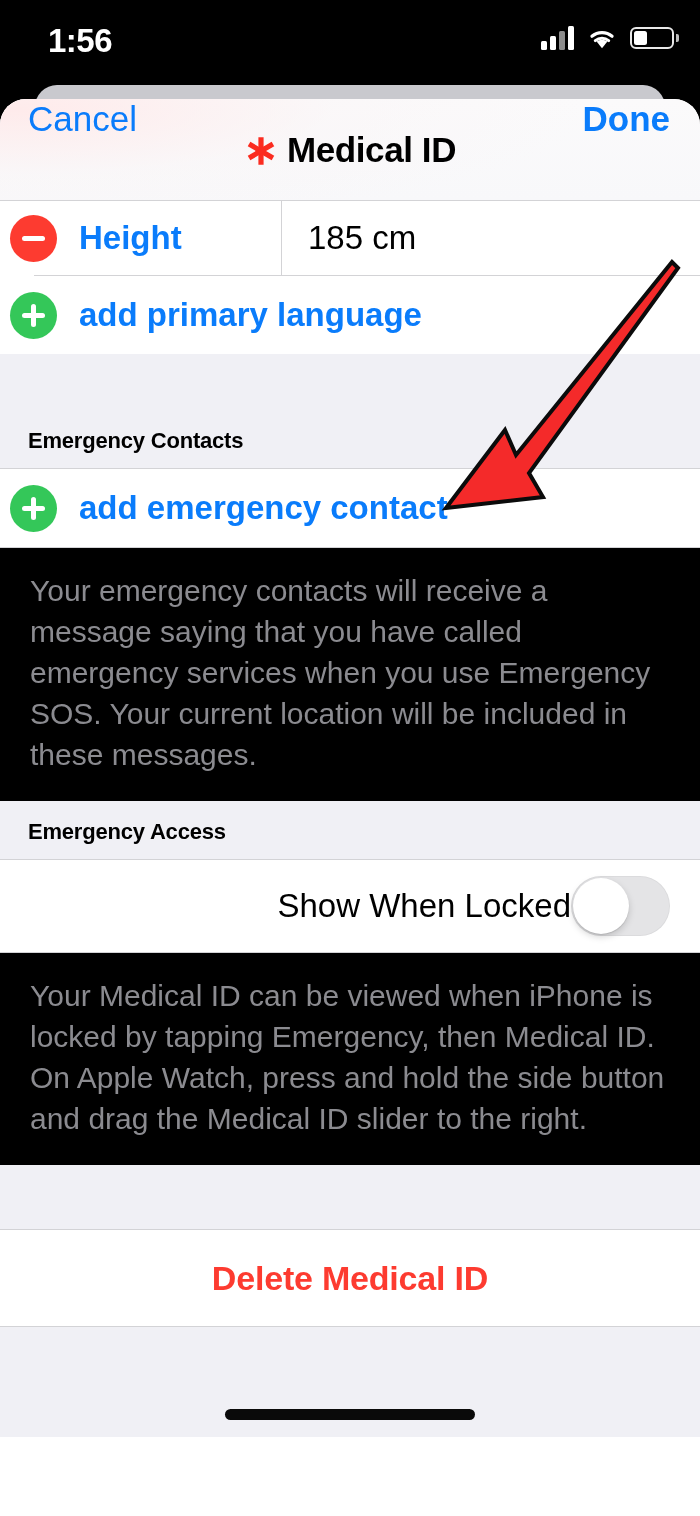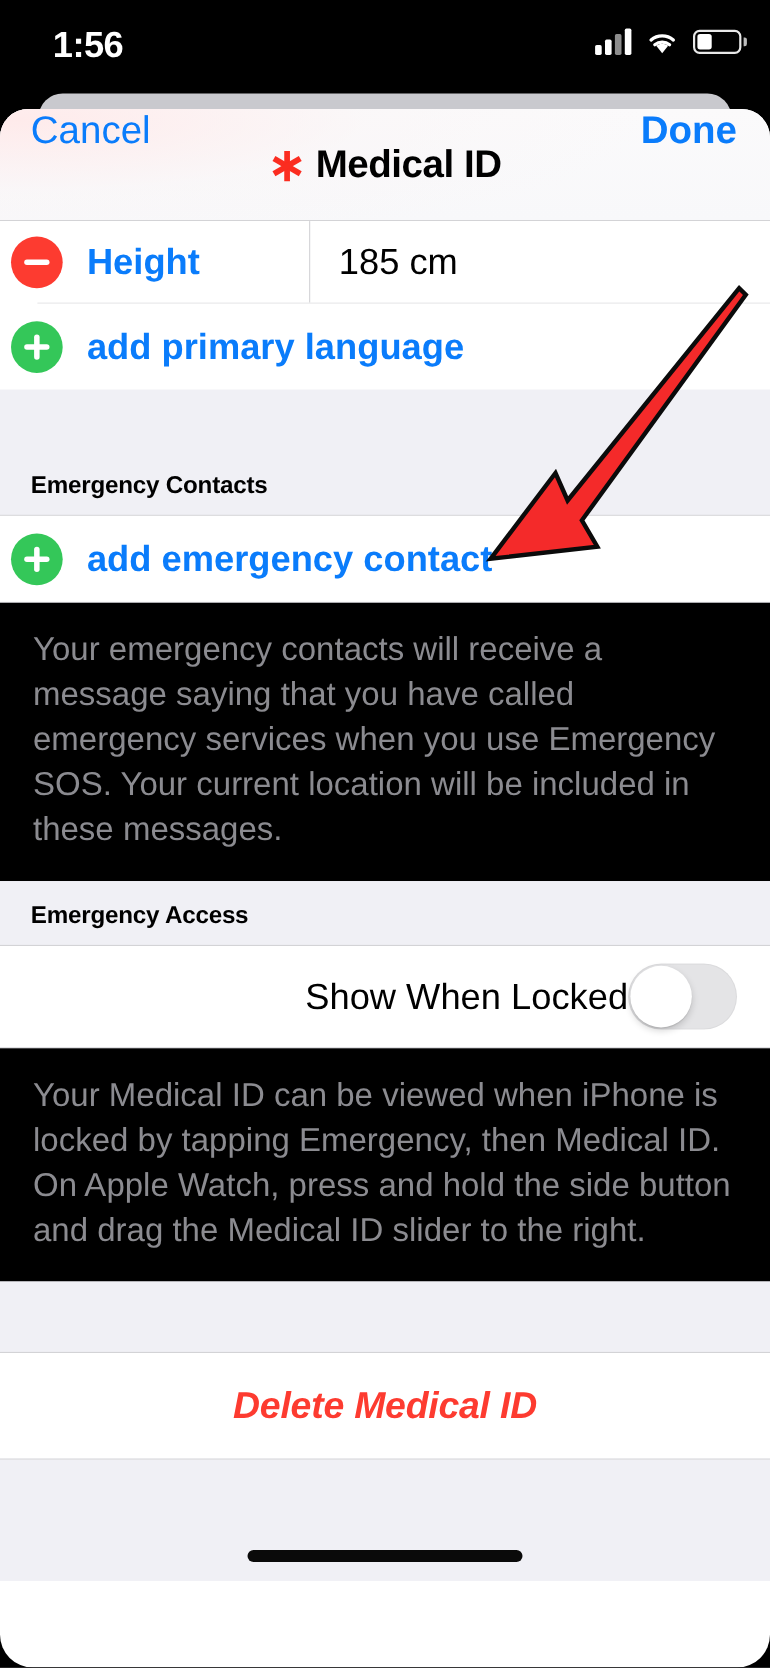--- a/index.html
+++ b/index.html
@@ -3,21 +3,21 @@
 <meta charset="utf-8">
 <style>
   * { margin:0; padding:0; box-sizing:border-box; }
   html, body {
     width:700px; height:1516px;
     background:#000;
     font-family:"Liberation Sans", sans-serif;
     -webkit-font-smoothing:antialiased;
     overflow:hidden;
   }
-  #screen { position:relative; width:700px; height:1516px; background:#000; overflow:hidden;border-radius:30px; }
+  #screen { position:relative; width:700px; height:1516px; background:#000; overflow:hidden; }
 
   
   .statusbar{
     position:absolute; top:0; left:0; width:700px; height:92px;
     color:#fff; z-index:30;
   }
   .status-time{
     position:absolute; left:48px; top:22px;
     font-size:33px; font-weight:bold; letter-spacing:-0.5px; color:#fff;
   }
@@ -143,21 +143,21 @@
     background:#e4e4e6; flex:none;
     box-shadow: inset 0 0 0 1px rgba(0,0,0,0.035);
   }
   .switch .knob{
     position:absolute; left:2px; top:2px; width:56px; height:56px;
     border-radius:50%; background:#fff;
     box-shadow:0 3px 7px rgba(0,0,0,0.17), 0 1px 1px rgba(0,0,0,0.10);
   }
 
   .delete-row{
-    height:96px; background:#fff; display:flex; align-items:center; justify-content:center;font-style:italic;
+    height:96px; background:#fff; display:flex; align-items:center; justify-content:center;
   }
   .delete-text{ font-size:34px; font-weight:bold; color:#fd3b30; letter-spacing:-0.2px; }
 
   .bottom-fill{ background:#f0f0f5; height:110px; position:relative; }
   .home-ind{
     position:absolute; left:50%; transform:translateX(-50%); bottom:17px;
     width:250px; height:11px; border-radius:6px; background:#0a0a0a;
   }
 
   

